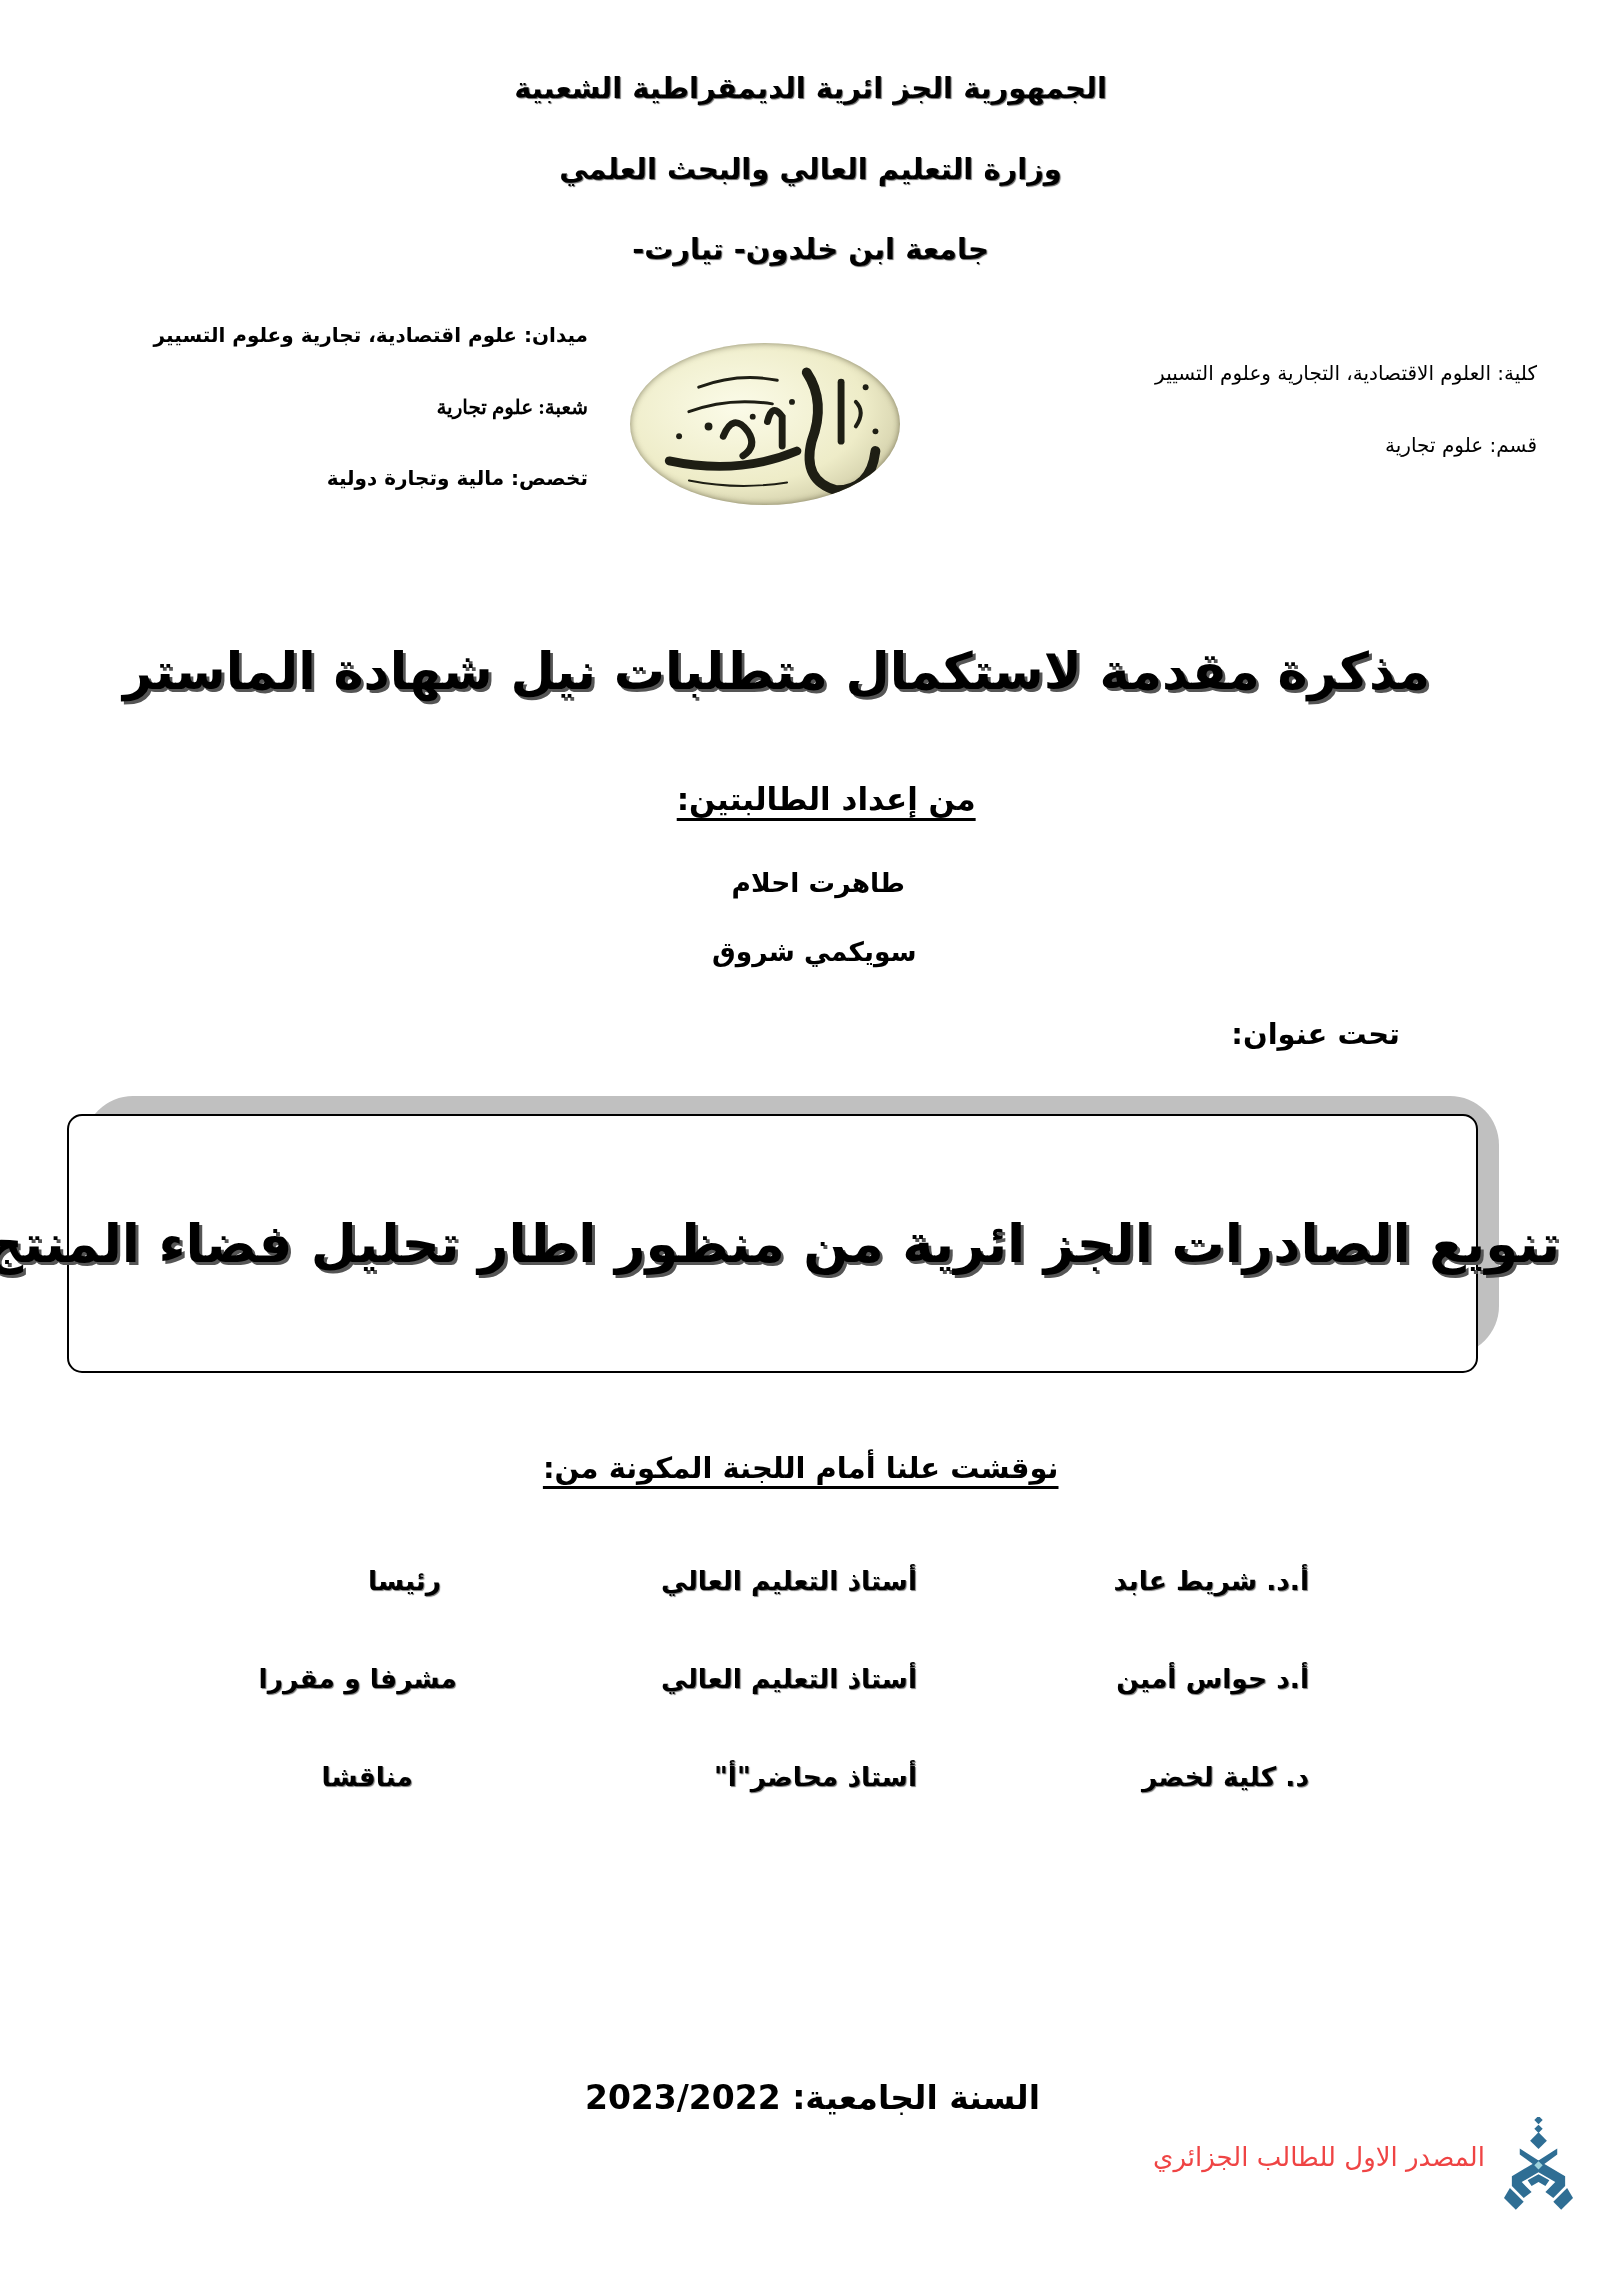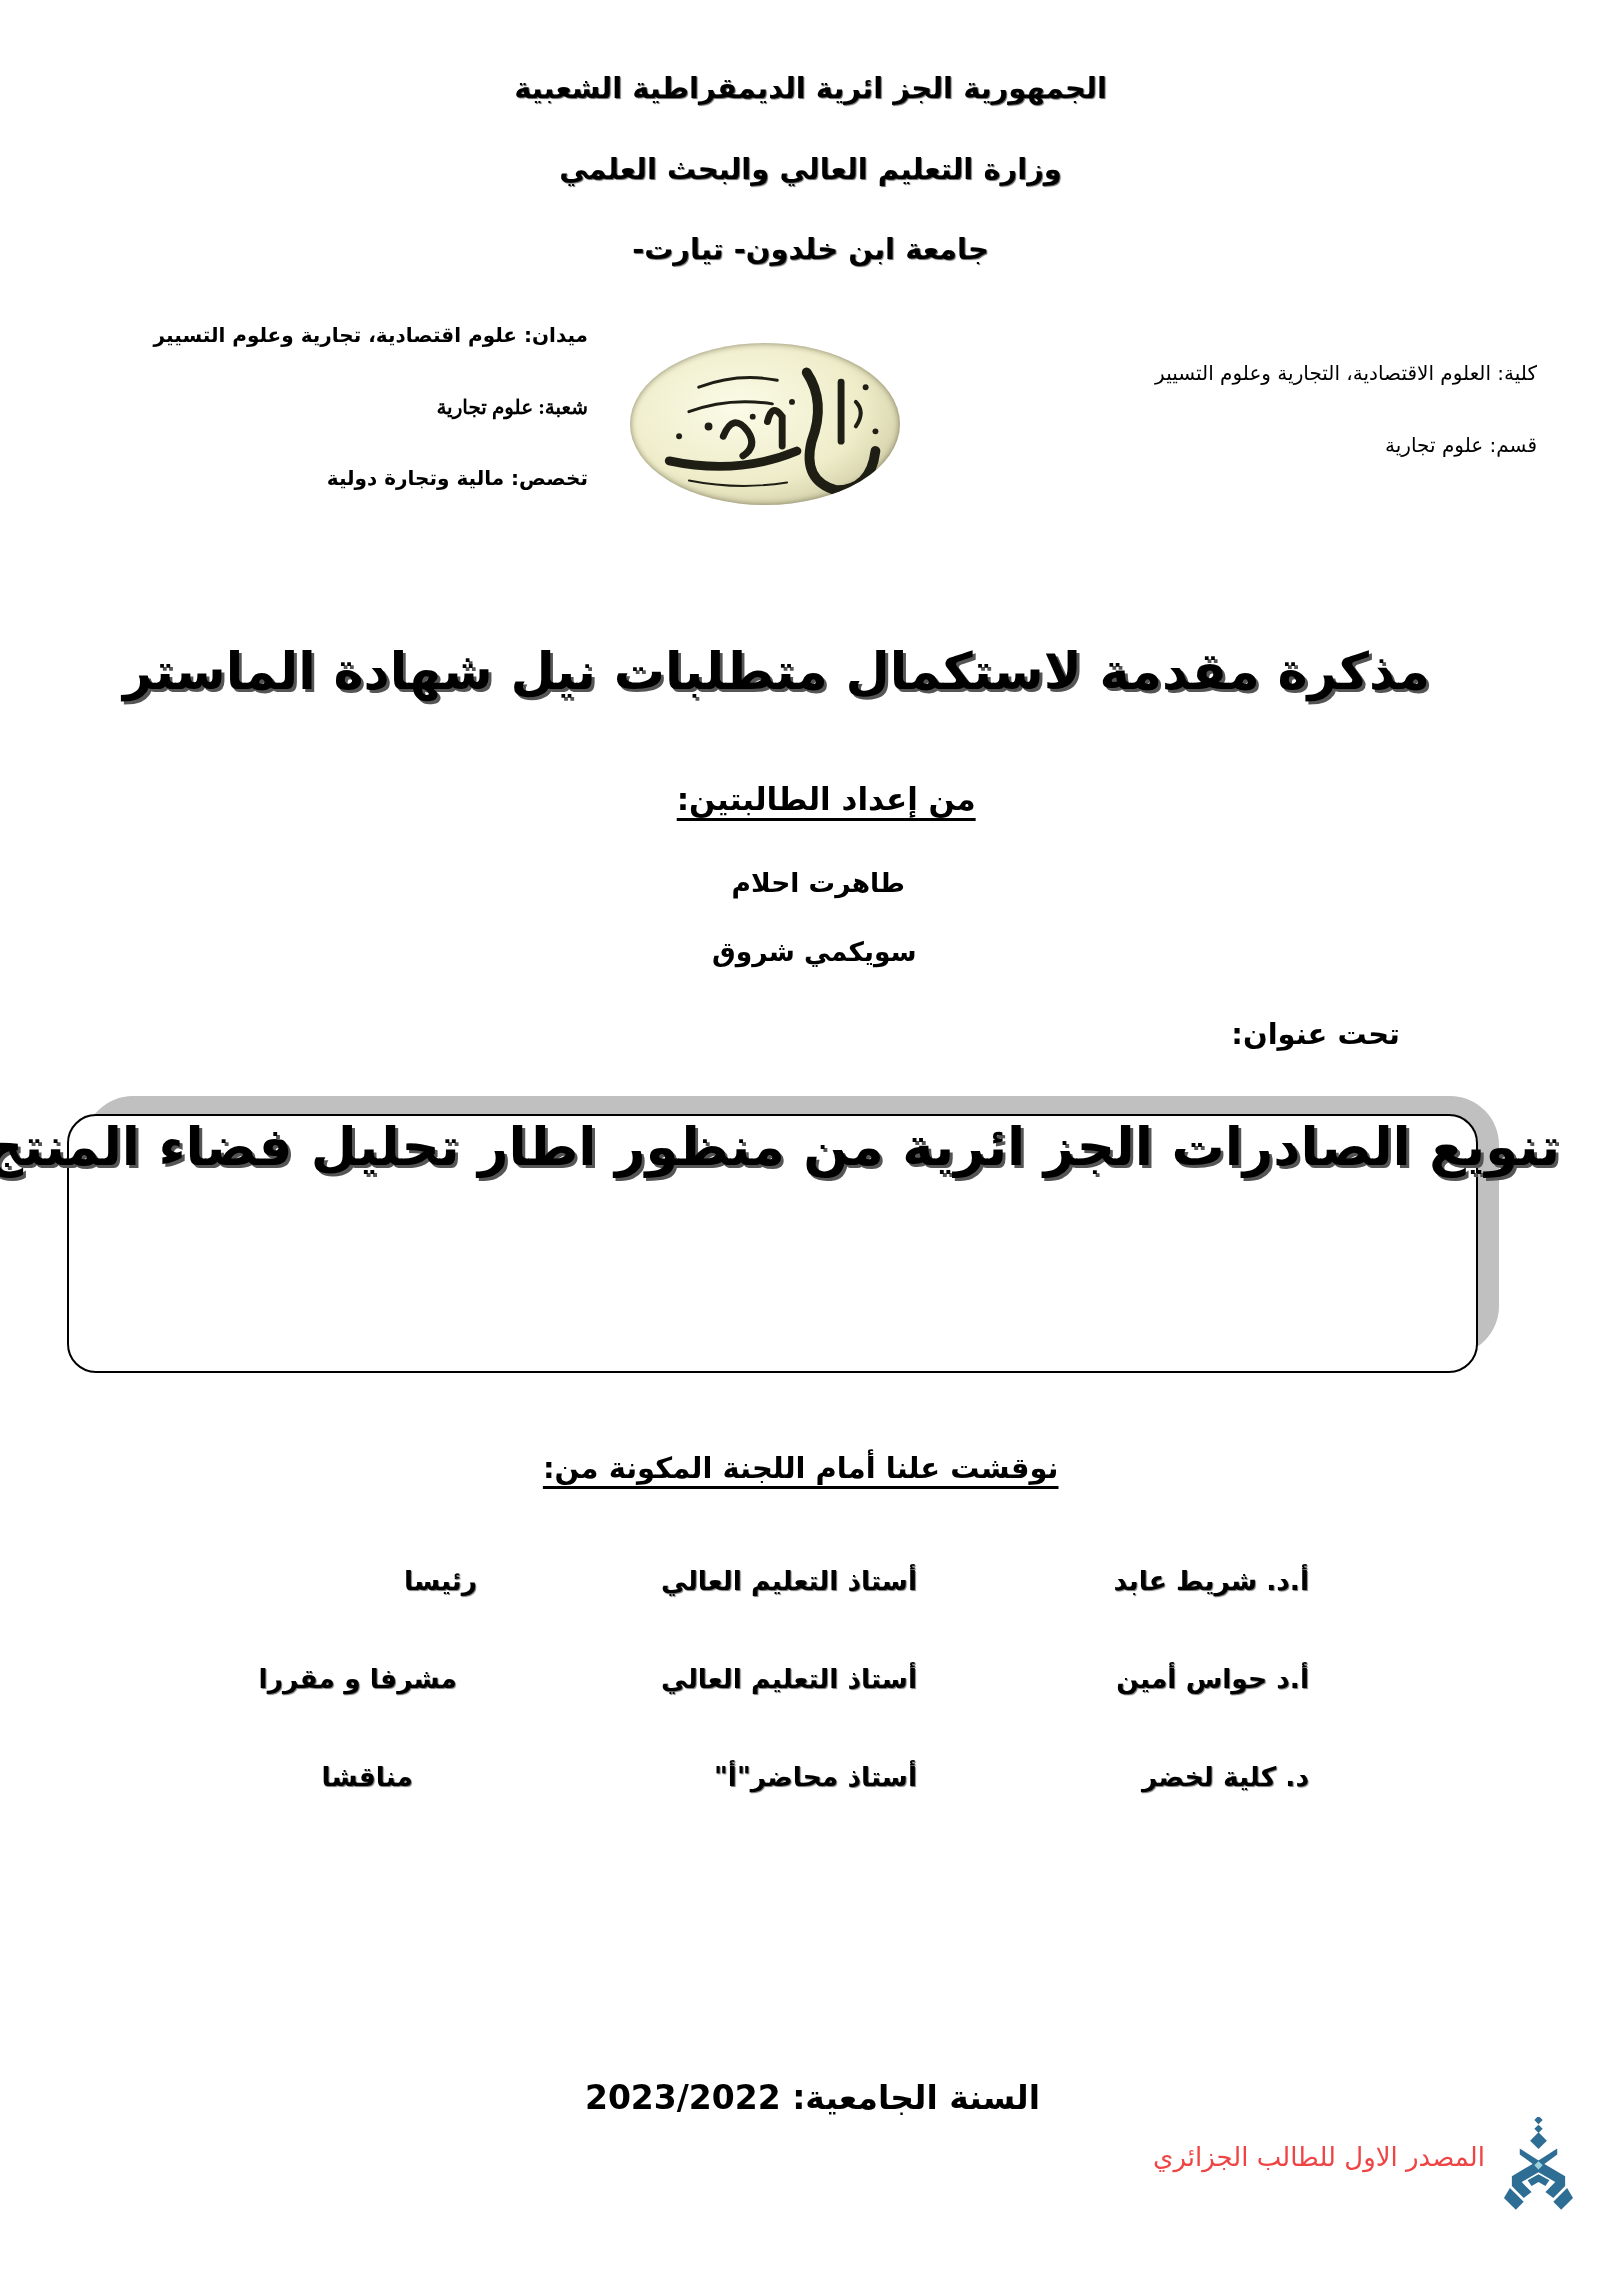--- a/index.html
+++ b/index.html
@@ -89,22 +89,23 @@
     border-radius: 49px;
   }
   .title-box {
     position: absolute;
     left: 67px;
     top: 1114px;
     width: 1407px;
     height: 255px;
     background: #ffffff;
     border: 2.9px solid #000;
-    border-radius: 29px;
+    border-radius: 15px;
     display: flex;
+    align-items: center;
     justify-content: center;
   }
   .title-box-text {
     font-size: 53px;
     font-weight: bold;
     direction: rtl;
     white-space: nowrap;
     text-shadow: 2.9px 2.9px 0 #555;
   }
 
@@ -125,21 +126,21 @@
     font-weight: bold;
     text-shadow: 1px 1px 1px #777;
   }
   .committee-row .cell {
     position: absolute;
     direction: rtl;
     white-space: nowrap;
   }
   .c-name { right: 312px; }
   .c-rank { right: 704px; text-align: right; }
-  .c-role { right: 1144px; text-align: right; }
+  .c-role { right: 1180px; text-align: right; }
 
   .year-line {
     font-size: 33px;
     font-weight: bold;
   }
 
   .sahla {
     position: absolute;
     left: 1135px;
     top: 2145px;

